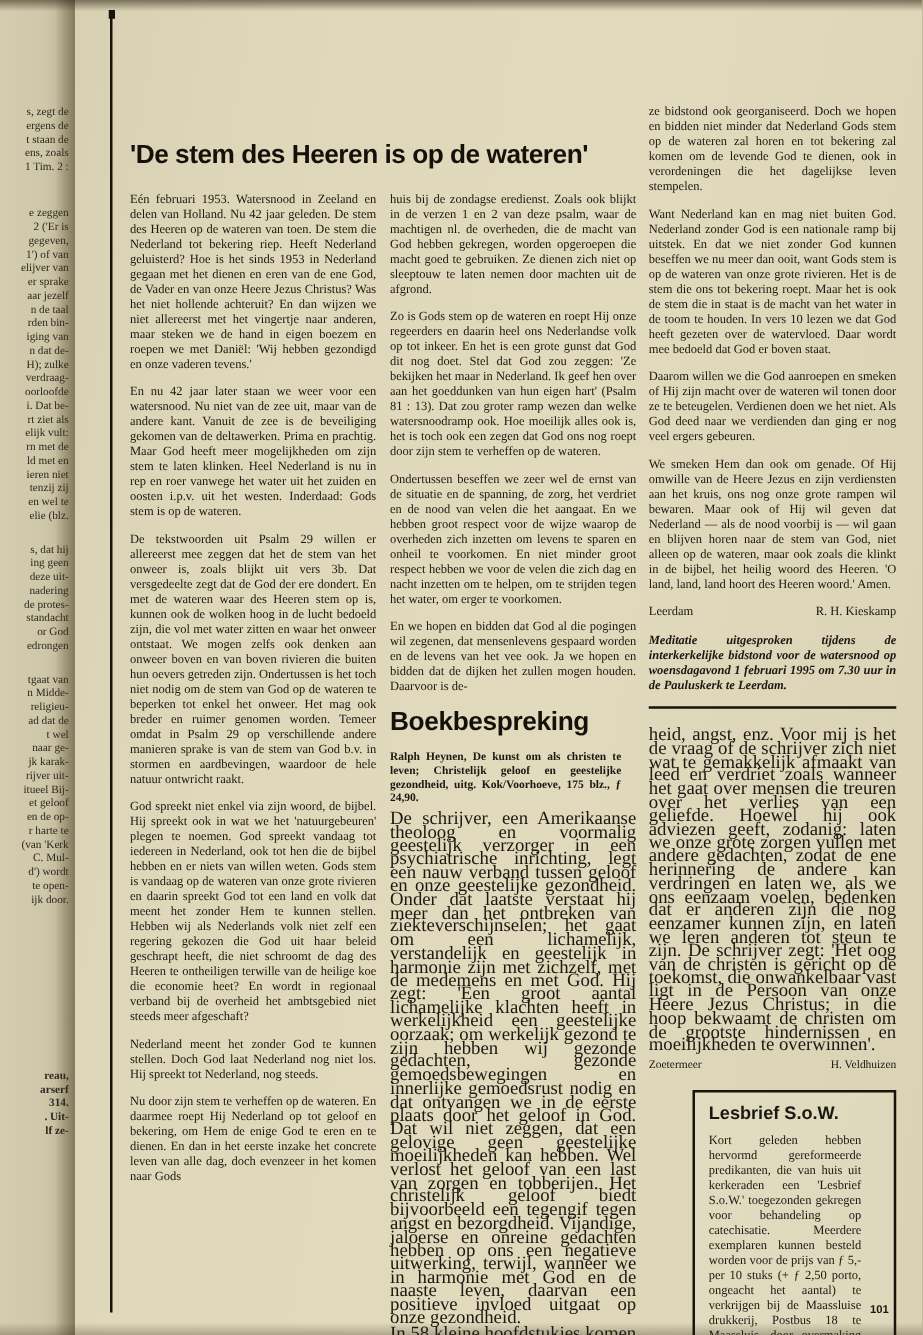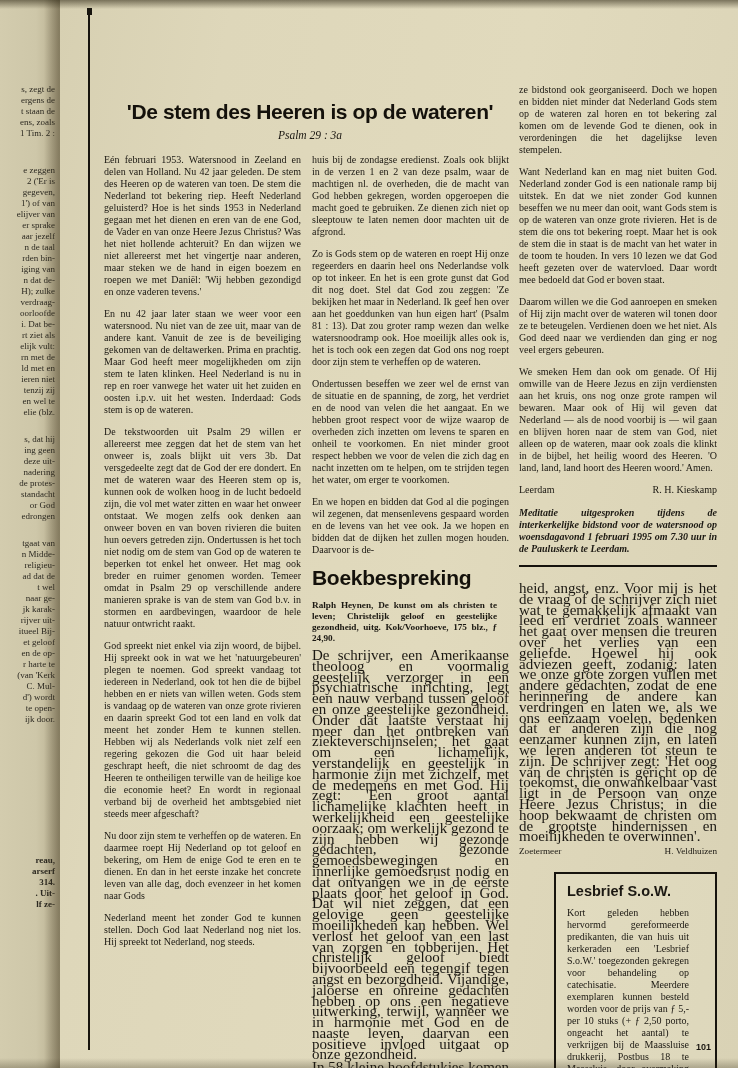--- a/index.html
+++ b/index.html
@@ -54,21 +54,21 @@
     pointer-events: none;
   }
   .bottom-shadow {
     position: absolute; left: 0; bottom: 0; right: 0; height: 10px;
     background: linear-gradient(0deg, rgba(42,35,16,0.28), rgba(42,35,16,0));
     pointer-events: none;
   }
 
   
   .title-block {
-    position: absolute; left: 44px; top: 100px; width: 412px; text-align: center;
+    position: absolute; left: 44px; top: 112px; width: 412px; 
   }
   .article-title {
     margin: 0;
     font-family: "Liberation Sans", sans-serif;
     font-weight: bold; font-size: 21px; letter-spacing: -0.4px;
     color: #14110b;
   }
   .article-subtitle {
     margin-top: 5px; font-style: italic; font-size: 11.5px;
   }
@@ -212,30 +212,29 @@
       </div>
   </div>
 
   <div class="gutter"></div>
 
   <div class="main-page">
     <div class="vrule"></div>
 
     <div class="title-block">
       <h1 class="article-title">'De stem des Heeren is op de wateren'</h1>
-      <div class="article-subtitle">Psalm 29 : 3a</div>
     </div>
 
     <div class="col col-1">
         <p>Eén februari 1953. Watersnood in Zeeland en delen van Holland. Nu 42 jaar geleden. De stem des Heeren op de wateren van toen. De stem die Nederland tot bekering riep. Heeft Nederland geluisterd? Hoe is het sinds 1953 in Nederland gegaan met het dienen en eren van de ene God, de Vader en van onze Heere Jezus Christus? Was het niet hollende achteruit? En dan wijzen we niet allereerst met het vingertje naar anderen, maar steken we de hand in eigen boezem en roepen we met Daniël: 'Wij hebben gezondigd en onze vaderen tevens.'</p>
         <p>En nu 42 jaar later staan we weer voor een watersnood. Nu niet van de zee uit, maar van de andere kant. Vanuit de zee is de beveiliging gekomen van de deltawerken. Prima en prachtig. Maar God heeft meer mogelijkheden om zijn stem te laten klinken. Heel Nederland is nu in rep en roer vanwege het water uit het zuiden en oosten i.p.v. uit het westen. Inderdaad: Gods stem is op de wateren.</p>
         <p>De tekstwoorden uit Psalm 29 willen er allereerst mee zeggen dat het de stem van het onweer is, zoals blijkt uit vers 3b. Dat versgedeelte zegt dat de God der ere dondert. En met de wateren waar des Heeren stem op is, kunnen ook de wolken hoog in de lucht bedoeld zijn, die vol met water zitten en waar het onweer ontstaat. We mogen zelfs ook denken aan onweer boven en van boven rivieren die buiten hun oevers getreden zijn. Ondertussen is het toch niet nodig om de stem van God op de wateren te beperken tot enkel het onweer. Het mag ook breder en ruimer genomen worden. Temeer omdat in Psalm 29 op verschillende andere manieren sprake is van de stem van God b.v. in stormen en aardbevingen, waardoor de hele natuur ontwricht raakt.</p>
         <p>God spreekt niet enkel via zijn woord, de bijbel. Hij spreekt ook in wat we het 'natuurgebeuren' plegen te noemen. God spreekt vandaag tot iedereen in Nederland, ook tot hen die de bijbel hebben en er niets van willen weten. Gods stem is vandaag op de wateren van onze grote rivieren en daarin spreekt God tot een land en volk dat meent het zonder Hem te kunnen stellen. Hebben wij als Nederlands volk niet zelf een regering gekozen die God uit haar beleid geschrapt heeft, die niet schroomt de dag des Heeren te ontheiligen terwille van de heilige koe die economie heet? En wordt in regionaal verband bij de overheid het ambtsgebied niet steeds meer afgeschaft?</p>
+        <p>Nederland meent het zonder God te kunnen stellen. Doch God laat Nederland nog niet los. Hij spreekt tot Nederland, nog steeds.</p>
         <p>Nu door zijn stem te verheffen op de wateren. En daarmee roept Hij Nederland op tot geloof en bekering, om Hem de enige God te eren en te dienen. En dan in het eerste inzake het concrete leven van alle dag, doch evenzeer in het komen naar Gods</p>
-        <p>Nederland meent het zonder God te kunnen stellen. Doch God laat Nederland nog niet los. Hij spreekt tot Nederland, nog steeds.</p>
       </div>
 
     <div class="col col-2">
       <div>
           <p>huis bij de zondagse eredienst. Zoals ook blijkt in de verzen 1 en 2 van deze psalm, waar de machtigen nl. de overheden, die de macht van God hebben gekregen, worden opgeroepen die macht goed te gebruiken. Ze dienen zich niet op sleeptouw te laten nemen door machten uit de afgrond.</p>
           <p>Zo is Gods stem op de wateren en roept Hij onze regeerders en daarin heel ons Nederlandse volk op tot inkeer. En het is een grote gunst dat God dit nog doet. Stel dat God zou zeggen: 'Ze bekijken het maar in Nederland. Ik geef hen over aan het goeddunken van hun eigen hart' (Psalm 81 : 13). Dat zou groter ramp wezen dan welke watersnoodramp ook. Hoe moeilijk alles ook is, het is toch ook een zegen dat God ons nog roept door zijn stem te verheffen op de wateren.</p>
           <p>Ondertussen beseffen we zeer wel de ernst van de situatie en de spanning, de zorg, het verdriet en de nood van velen die het aangaat. En we hebben groot respect voor de wijze waarop de overheden zich inzetten om levens te sparen en onheil te voorkomen. En niet minder groot respect hebben we voor de velen die zich dag en nacht inzetten om te helpen, om te strijden tegen het water, om erger te voorkomen.</p>
           <p>En we hopen en bidden dat God al die pogingen wil zegenen, dat mensenlevens gespaard worden en de levens van het vee ook. Ja we hopen en bidden dat de dijken het zullen mogen houden. Daarvoor is de-</p>
         </div>
       <h2 class="review-heading">Boekbespreking</h2>

